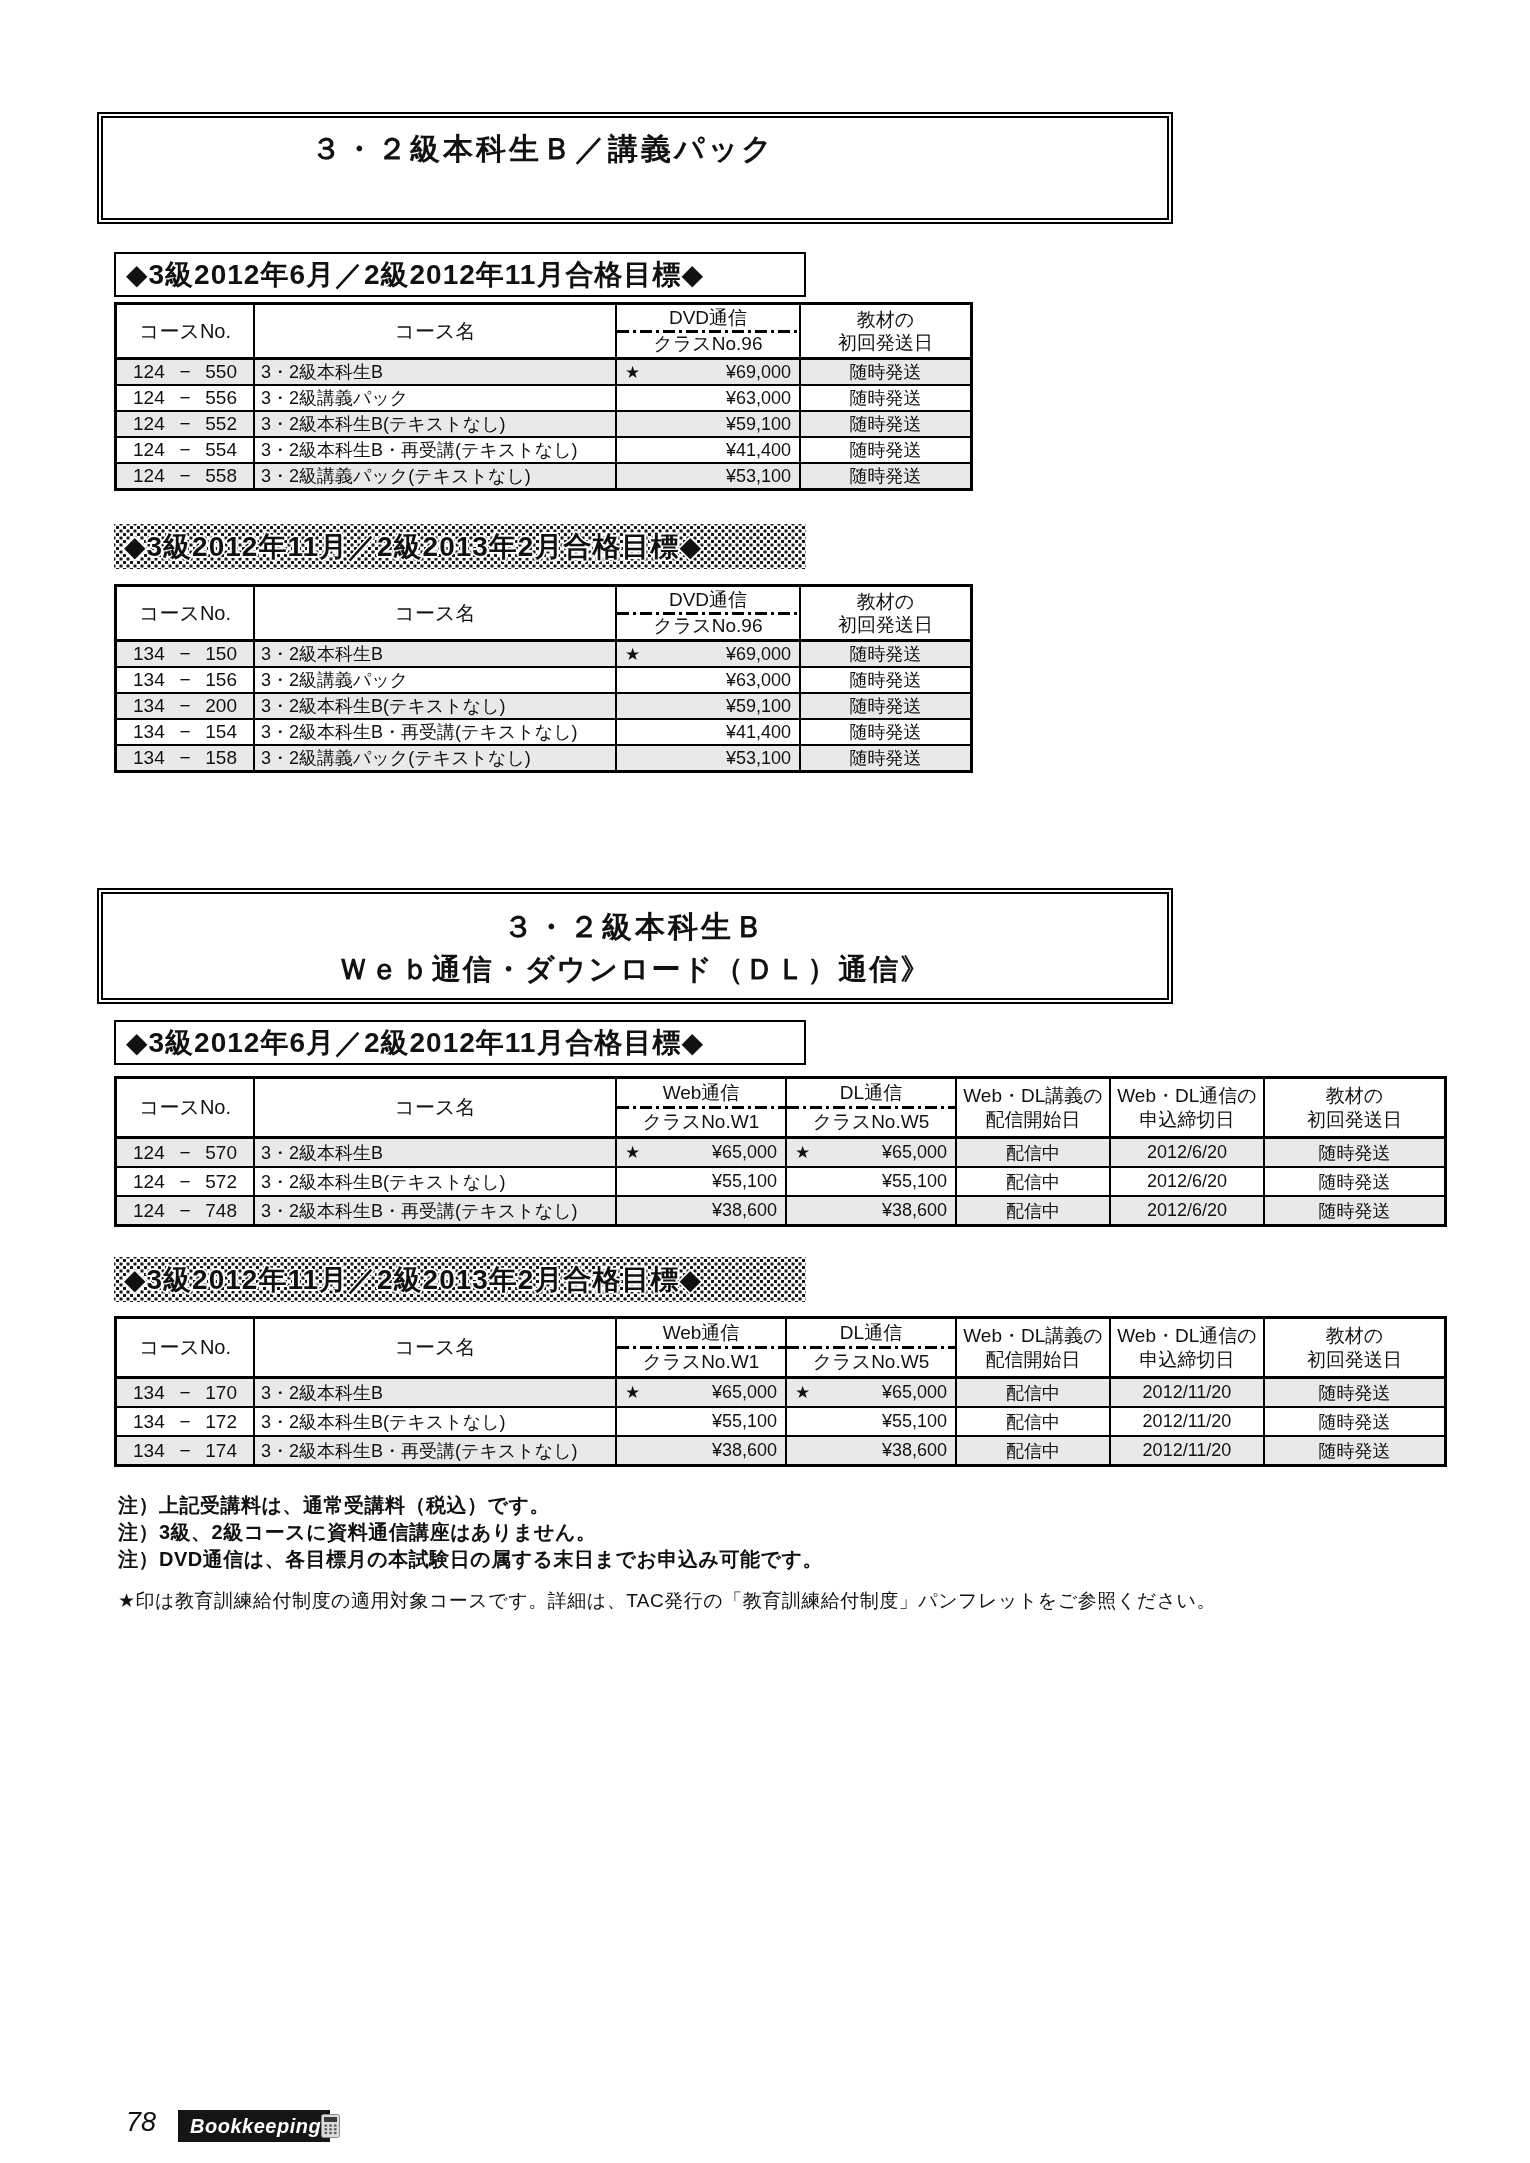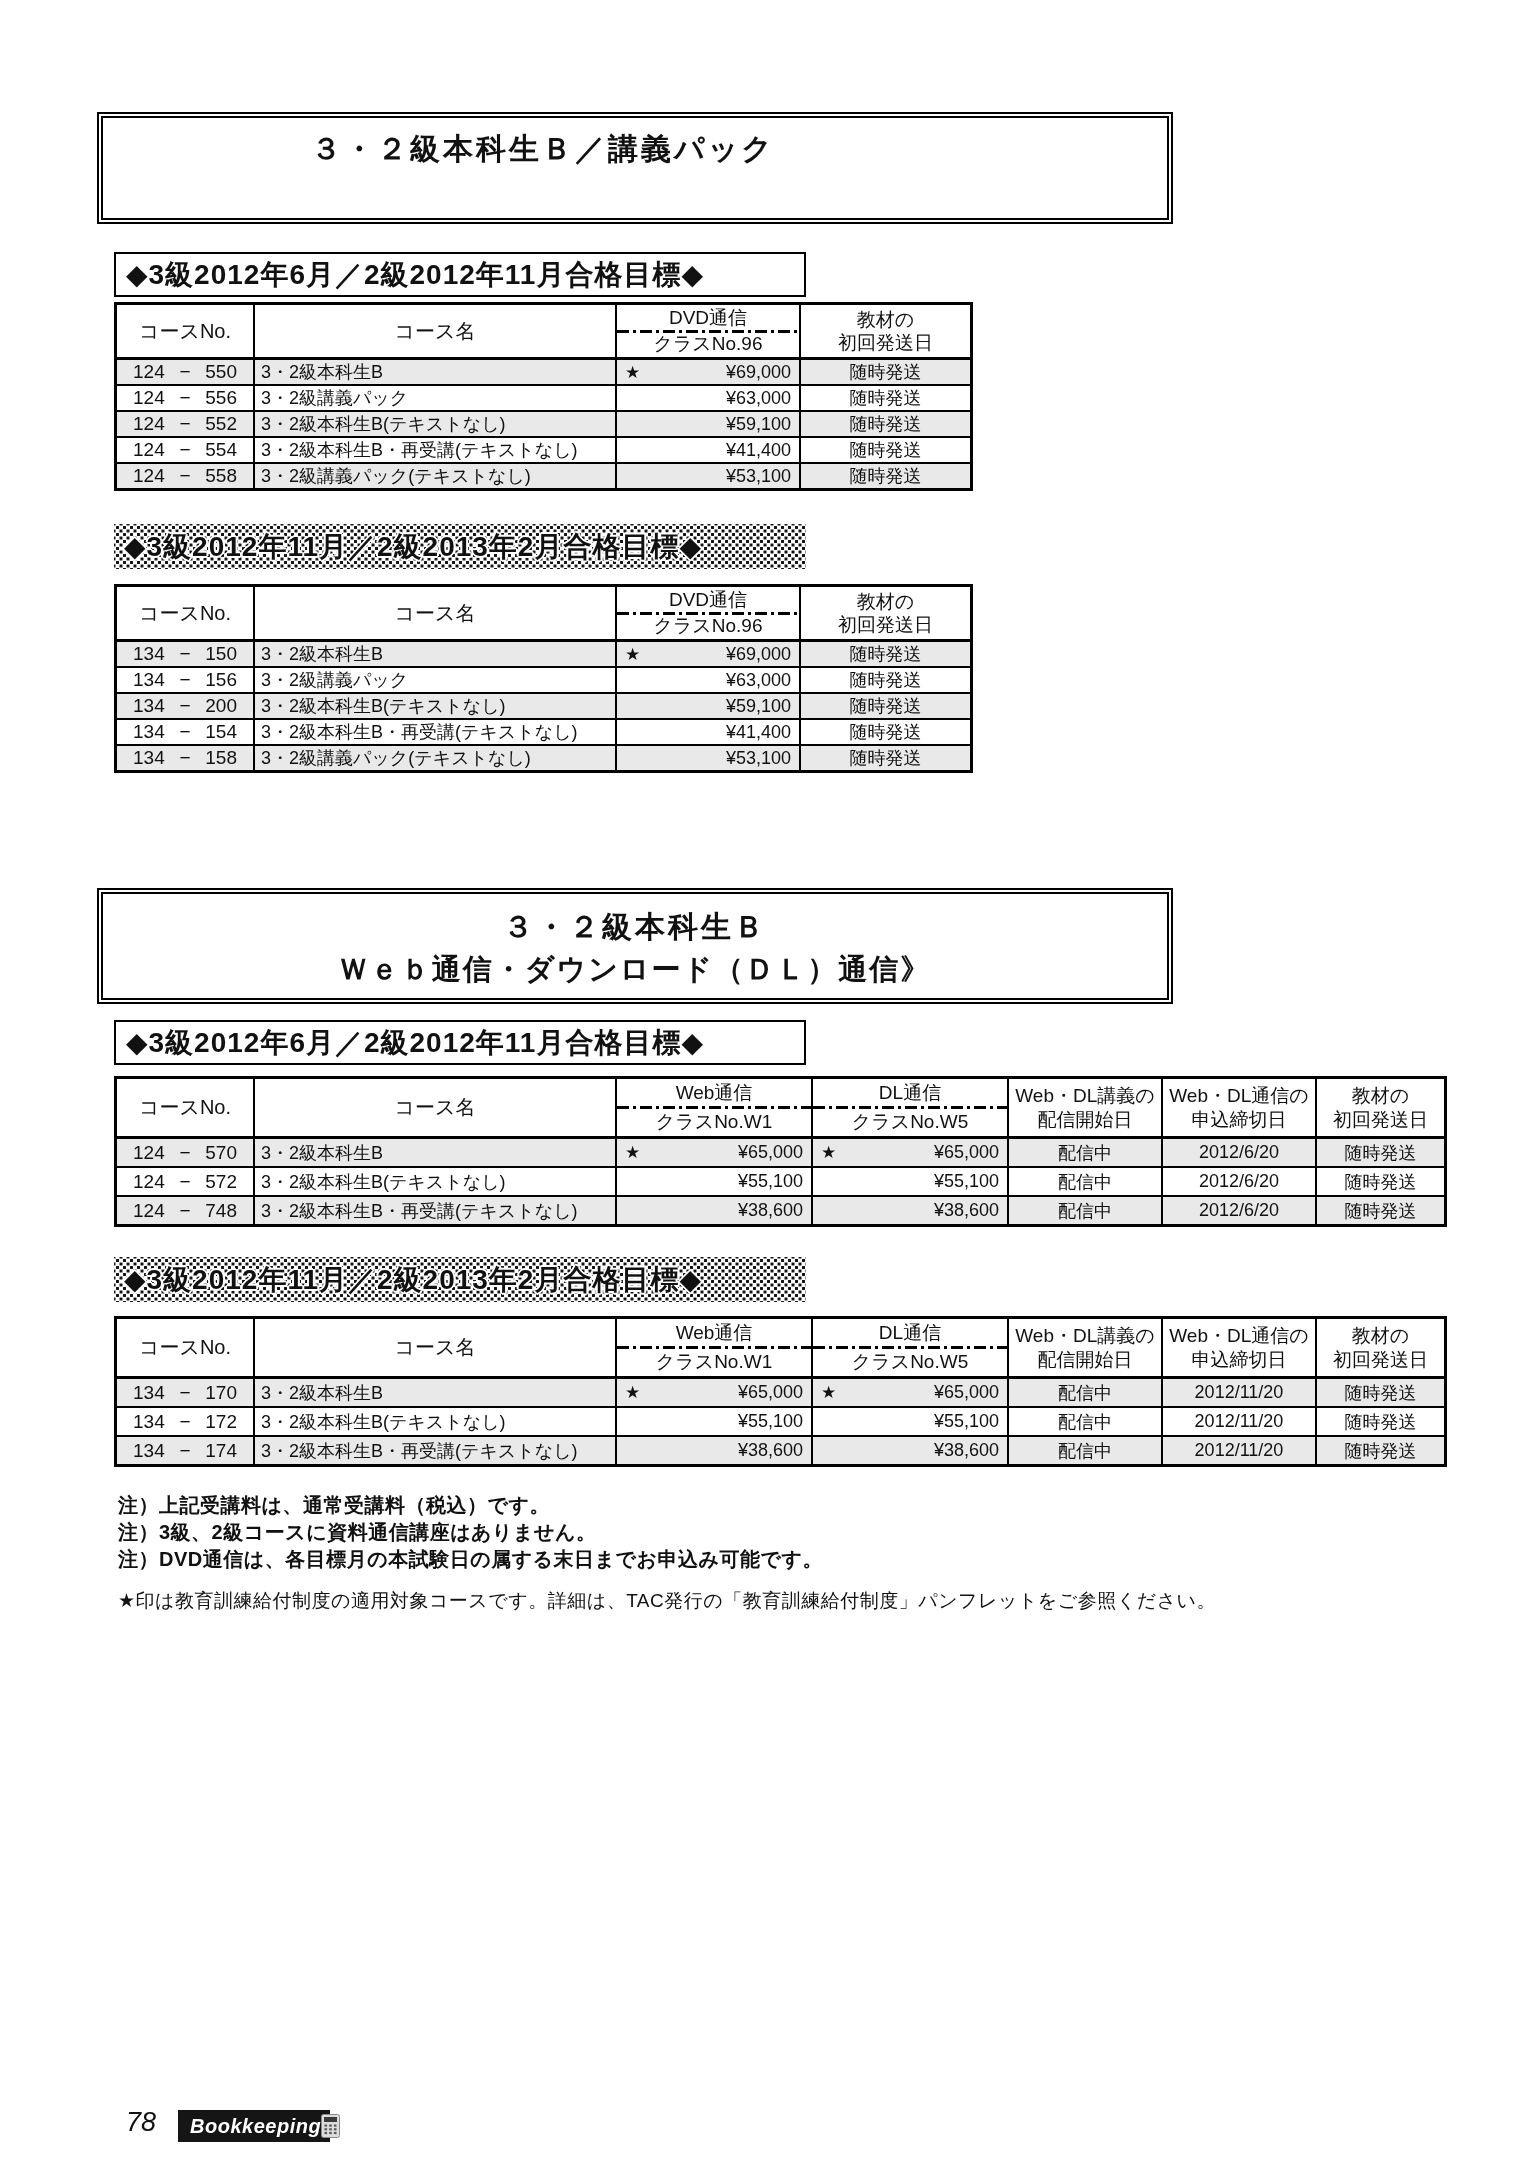--- a/index.html
+++ b/index.html
@@ -39,21 +39,21 @@
 
   .thead{display:flex;border-bottom:3px solid #000;}
   .dvd .thead{height:52px;}
   .web .thead{height:57px;}
   .th{display:flex;align-items:center;justify-content:center;font-size:20px;border-right:2px solid #000;box-sizing:border-box;}
   .th:last-child,.td:last-child{border-right:none;}
 
   .c-no{width:138px;}
   .c-name{width:362px;}
   .c-price{width:184px;}
-  .c-wprice{width:196px;}
+  .c-wprice{width:170px;}
   .c-mid{width:154px;text-align:right;}
   .c-ship{flex:1;}
 
   .th-stack{flex-direction:column;justify-content:center;padding:0;}
   .th-top,.th-bot{width:100%;display:flex;align-items:center;justify-content:center;font-size:19px;}
   .dvd .th-top{height:23px;} .dvd .th-bot{height:23px;}
   .web .th-top{height:25px;} .web .th-bot{height:26px;}
   .dashdot{width:100%;height:3px;
     background-image:repeating-linear-gradient(90deg,#000 0 12px,transparent 12px 16px,#000 16px 19px,transparent 19px 23px);}
   .th-2line{flex-direction:column;font-size:19px;line-height:1.22;}

